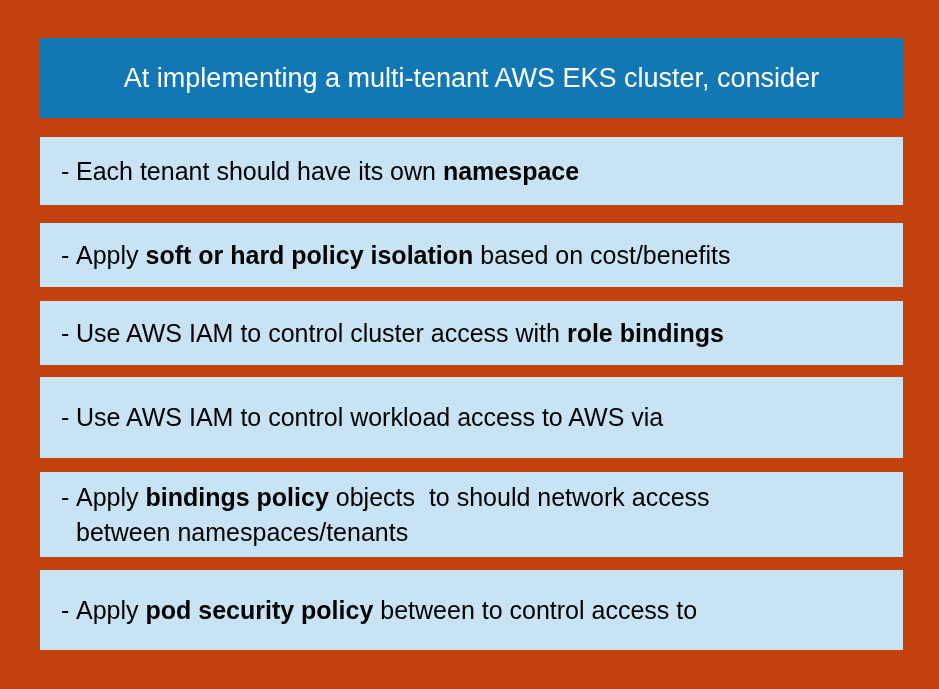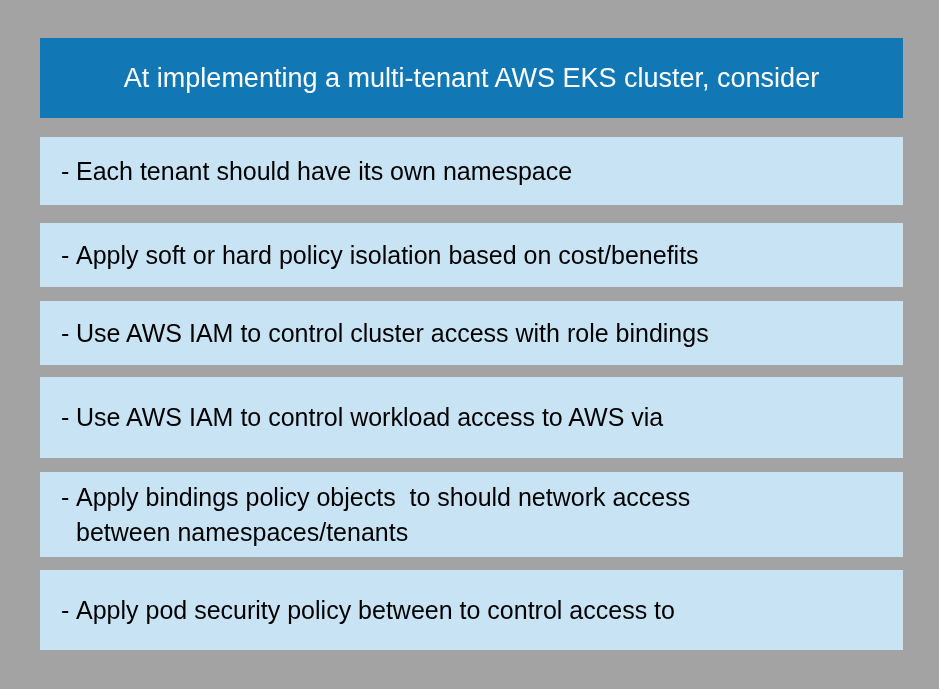--- a/index.html
+++ b/index.html
@@ -1,20 +1,20 @@
 <!DOCTYPE html>
 <html><head>
 <meta charset="utf-8">
 <style>
   html, body { margin: 0; padding: 0; background: #ffffff; }
   .slide {
     position: relative;
     width: 939px;
     height: 689px;
-    background: #a3a3a3;
+    background: #c2410c;
     font-family: "Liberation Sans", "DejaVu Sans", sans-serif;
     overflow: hidden;
   }
   .header {
     position: absolute;
     left: 40px;
     top: 38px;
     width: 863px;
     height: 80px;
     background: #1278b5;
@@ -35,21 +35,21 @@
     line-height: 35px;
     display: flex;
     align-items: center;
     padding-left: 21px;
     box-sizing: border-box;
   }
   .row { display: flex; align-items: flex-start; }
   .dash { flex: 0 0 15px; width: 15px; }
   .content { flex: 1 1 auto; }
   .content span, .dash { white-space: pre-wrap; }
-  .b { font-weight: 400; text-align: center; }
+  .b { font-weight: 700; text-align: center; }
   .item-1 { top: 137px; height: 68px; }
   .item-2 { top: 223px; height: 64px; }
   .item-3 { top: 301px; height: 64px; }
   .item-4 { top: 377px; height: 81px; }
   .item-5 { top: 472px; height: 85px; }
   .item-6 { top: 570px; height: 80px; }
 </style>
 </head>
 <body>
 

